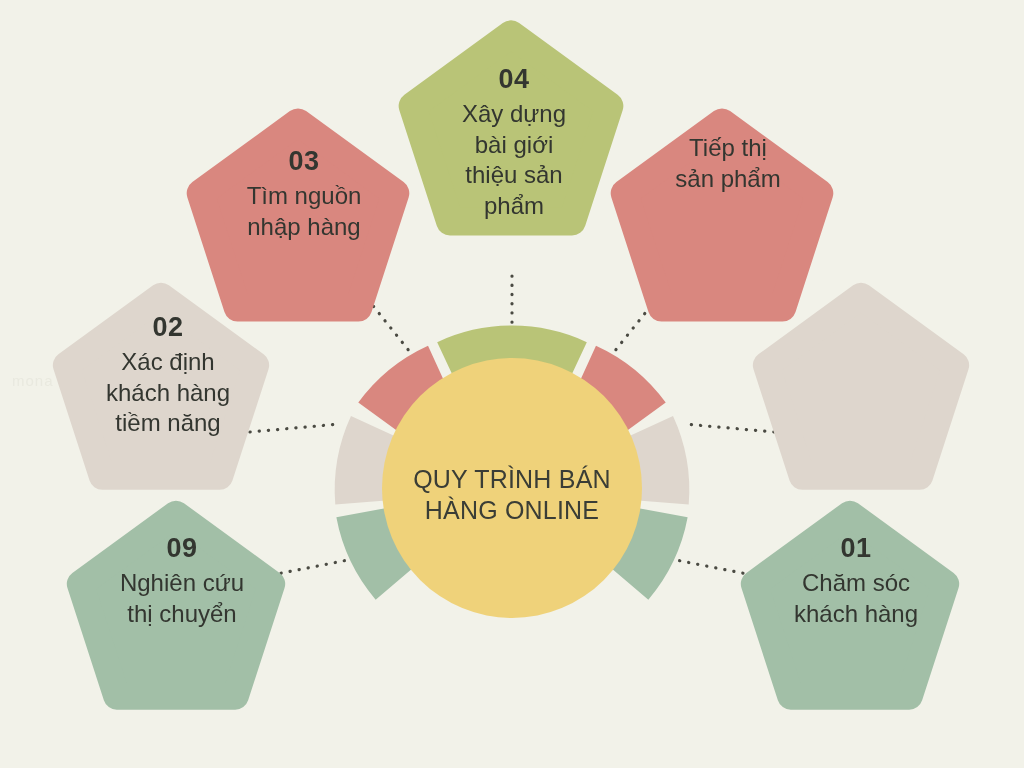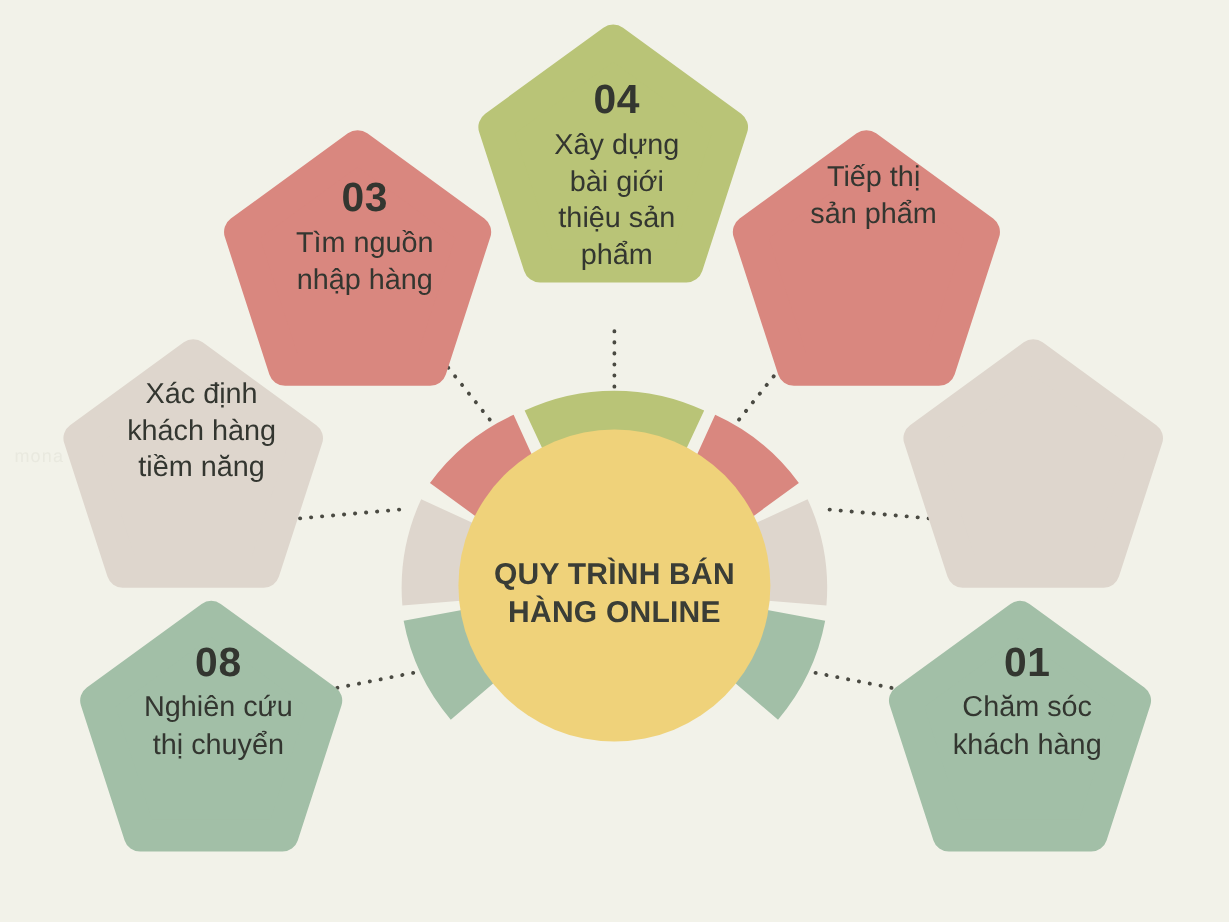--- a/index.html
+++ b/index.html
@@ -29,21 +29,21 @@
   svg.layer { display: block; }
 
   
   .node-text {
     position: absolute;
     text-align: center;
     color: #333630;
     pointer-events: none;
   }
   .node-num {
-    font-size: 34px;
+    font-size: 27px;
     font-weight: bold;
     letter-spacing: 0.5px;
     line-height: 1;
     margin-bottom: 6px;
   }
   .node-label {
     font-size: 24px;
     line-height: 1.28;
     font-weight: normal;
     white-space: pre-line;
@@ -51,21 +51,21 @@
 
   
   #center-title {
     position: absolute;
     left: 378px;
     top: 464px;
     width: 268px;
     text-align: center;
     color: #3a3d36;
     font-size: 25px;
-    font-weight: bold;
+    font-weight: normal;
     line-height: 1.22;
     letter-spacing: 0.2px;
     white-space: pre-line;
     pointer-events: none;
   }
 
   
   #watermark {
     position: absolute;
     left: 12px;
@@ -148,26 +148,27 @@
     <g transform="translate(758,292) scale(1.03)">
       <use href="#penta" fill="#ded6cd" stroke="#ded6cd"></use>
     </g>
 
     <g transform="translate(746,510) scale(1.04)">
       <use href="#penta" fill="#a2bfa7" stroke="#a2bfa7"></use>
     </g>
   </svg>
 
   <div class="node-text" style="left:82px; top:535px; width:200px;">
-    <div class="node-num">08</div>
+    <div class="node-num">09</div>
     <div class="node-label">Nghiên cứu
 thị chuyển</div>
   </div>
 
   <div class="node-text" style="left:68px; top:314px; width:200px;">
+    <div class="node-num">02</div>
     <div class="node-label">Xác định
 khách hàng
 tiềm năng</div>
   </div>
 
   <div class="node-text" style="left:204px; top:148px; width:200px;">
     <div class="node-num">03</div>
     <div class="node-label">Tìm nguồn
 nhập hàng</div>
   </div>

